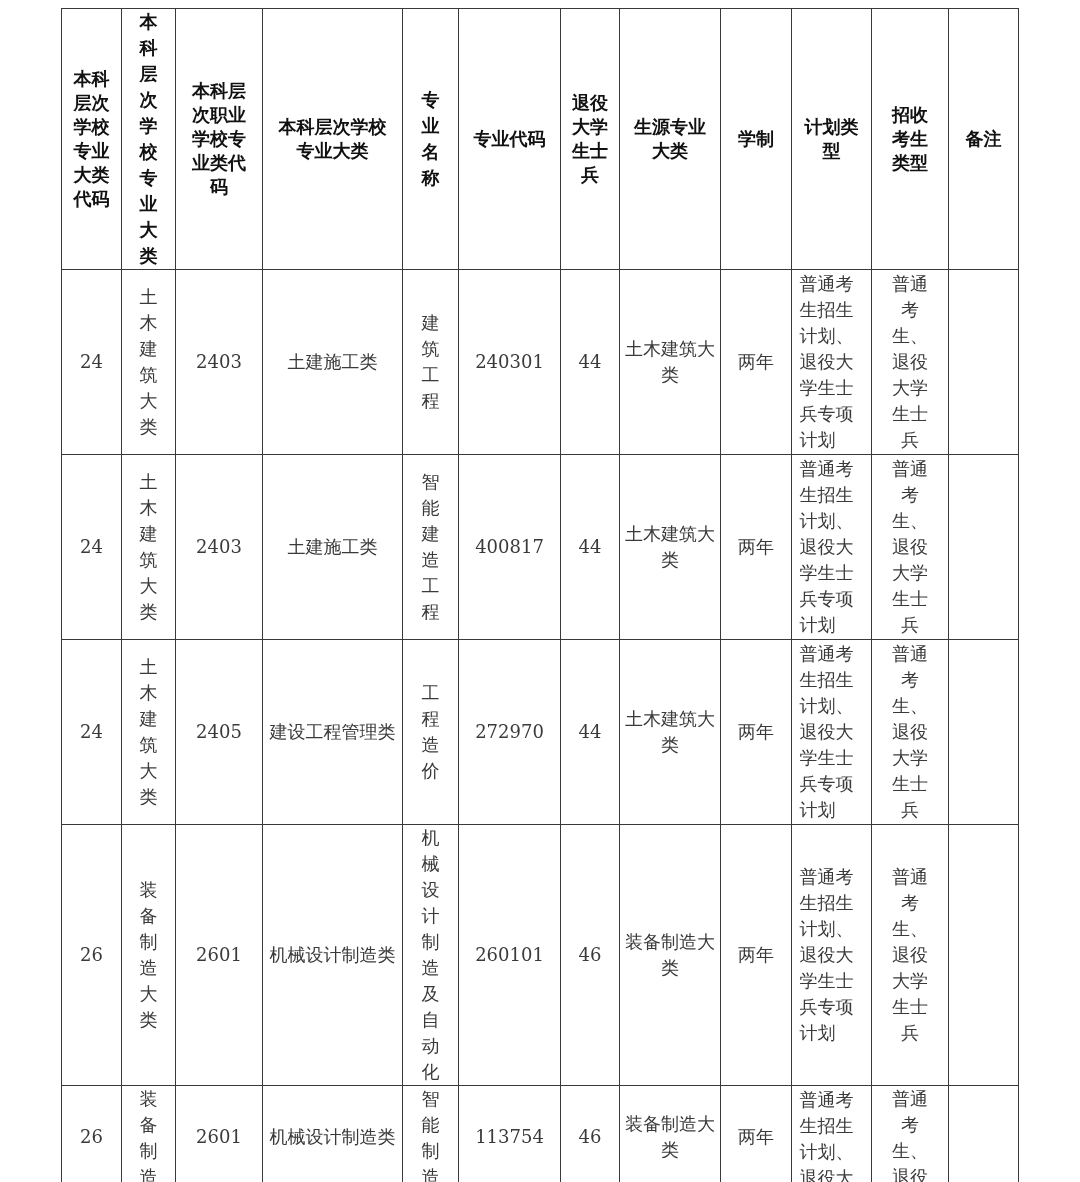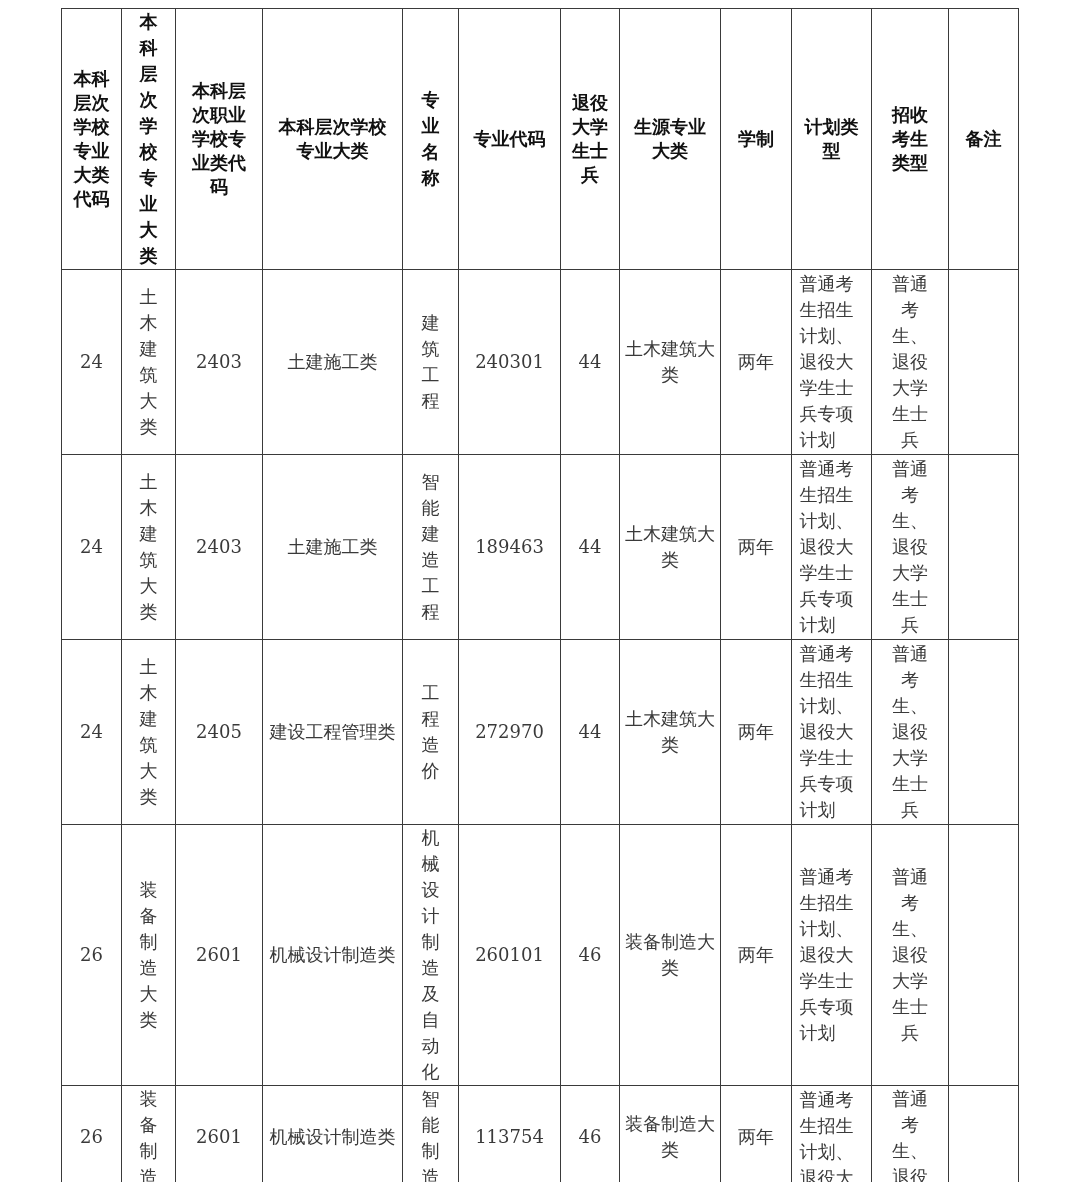--- a/index.html
+++ b/index.html
@@ -91,21 +91,21 @@
           <span class="stud">普通考生、退役大学生士兵</span>
         </td>
       <td></td>
     </tr>
     <tr class="r2">
       <td>24</td>
       <td><span class="vert">土木建筑大类</span></td>
       <td>2403</td>
       <td class="left">土建施工类</td>
       <td><span class="vert">智能建造工程</span></td>
-      <td>189463</td>
+      <td>400817</td>
       <td>44</td>
       <td class="left">土木建筑大类</td>
       <td>两年</td>
       <td>
           <span class="plan">普通考生招生计划、退役大学生士兵专项计划</span>
         </td>
       <td>
           <span class="stud">普通考生、退役大学生士兵</span>
         </td>
       <td></td>

